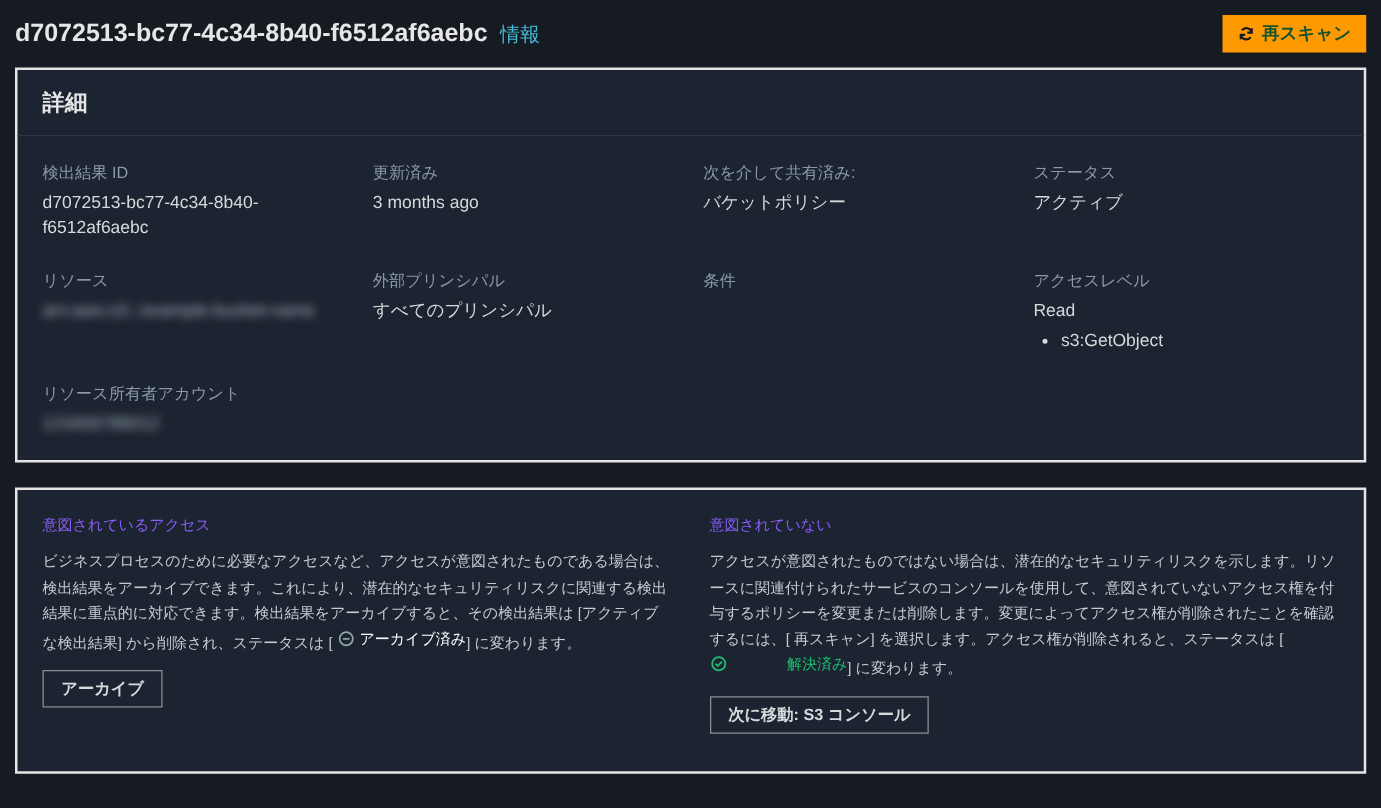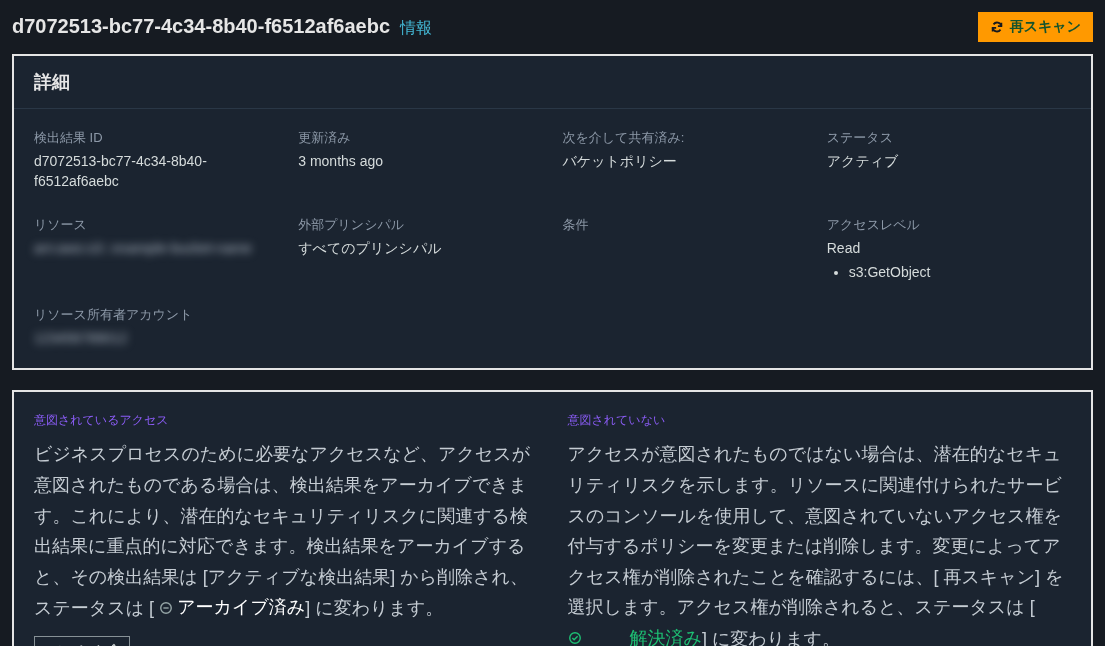--- a/index.html
+++ b/index.html
@@ -88,21 +88,21 @@
     gap: 30px;
   }
   .step-col { flex: 1; }
   .step-title {
     font-size: 12px;
     font-weight: 400;
     color: #8b5cf6;
     margin-bottom: 10px;
   }
   .step-text {
-    font-size: 18px;
+    font-size: 12px;
     color: #c5ccd3;
     line-height: 1.7;
   }
   .status-pill {
     display: inline-flex;
     align-items: center;
     gap: 4px;
     color: #ffffff;
   }
   .status-pill.green { color: #1dbf73; gap: 48px; }

